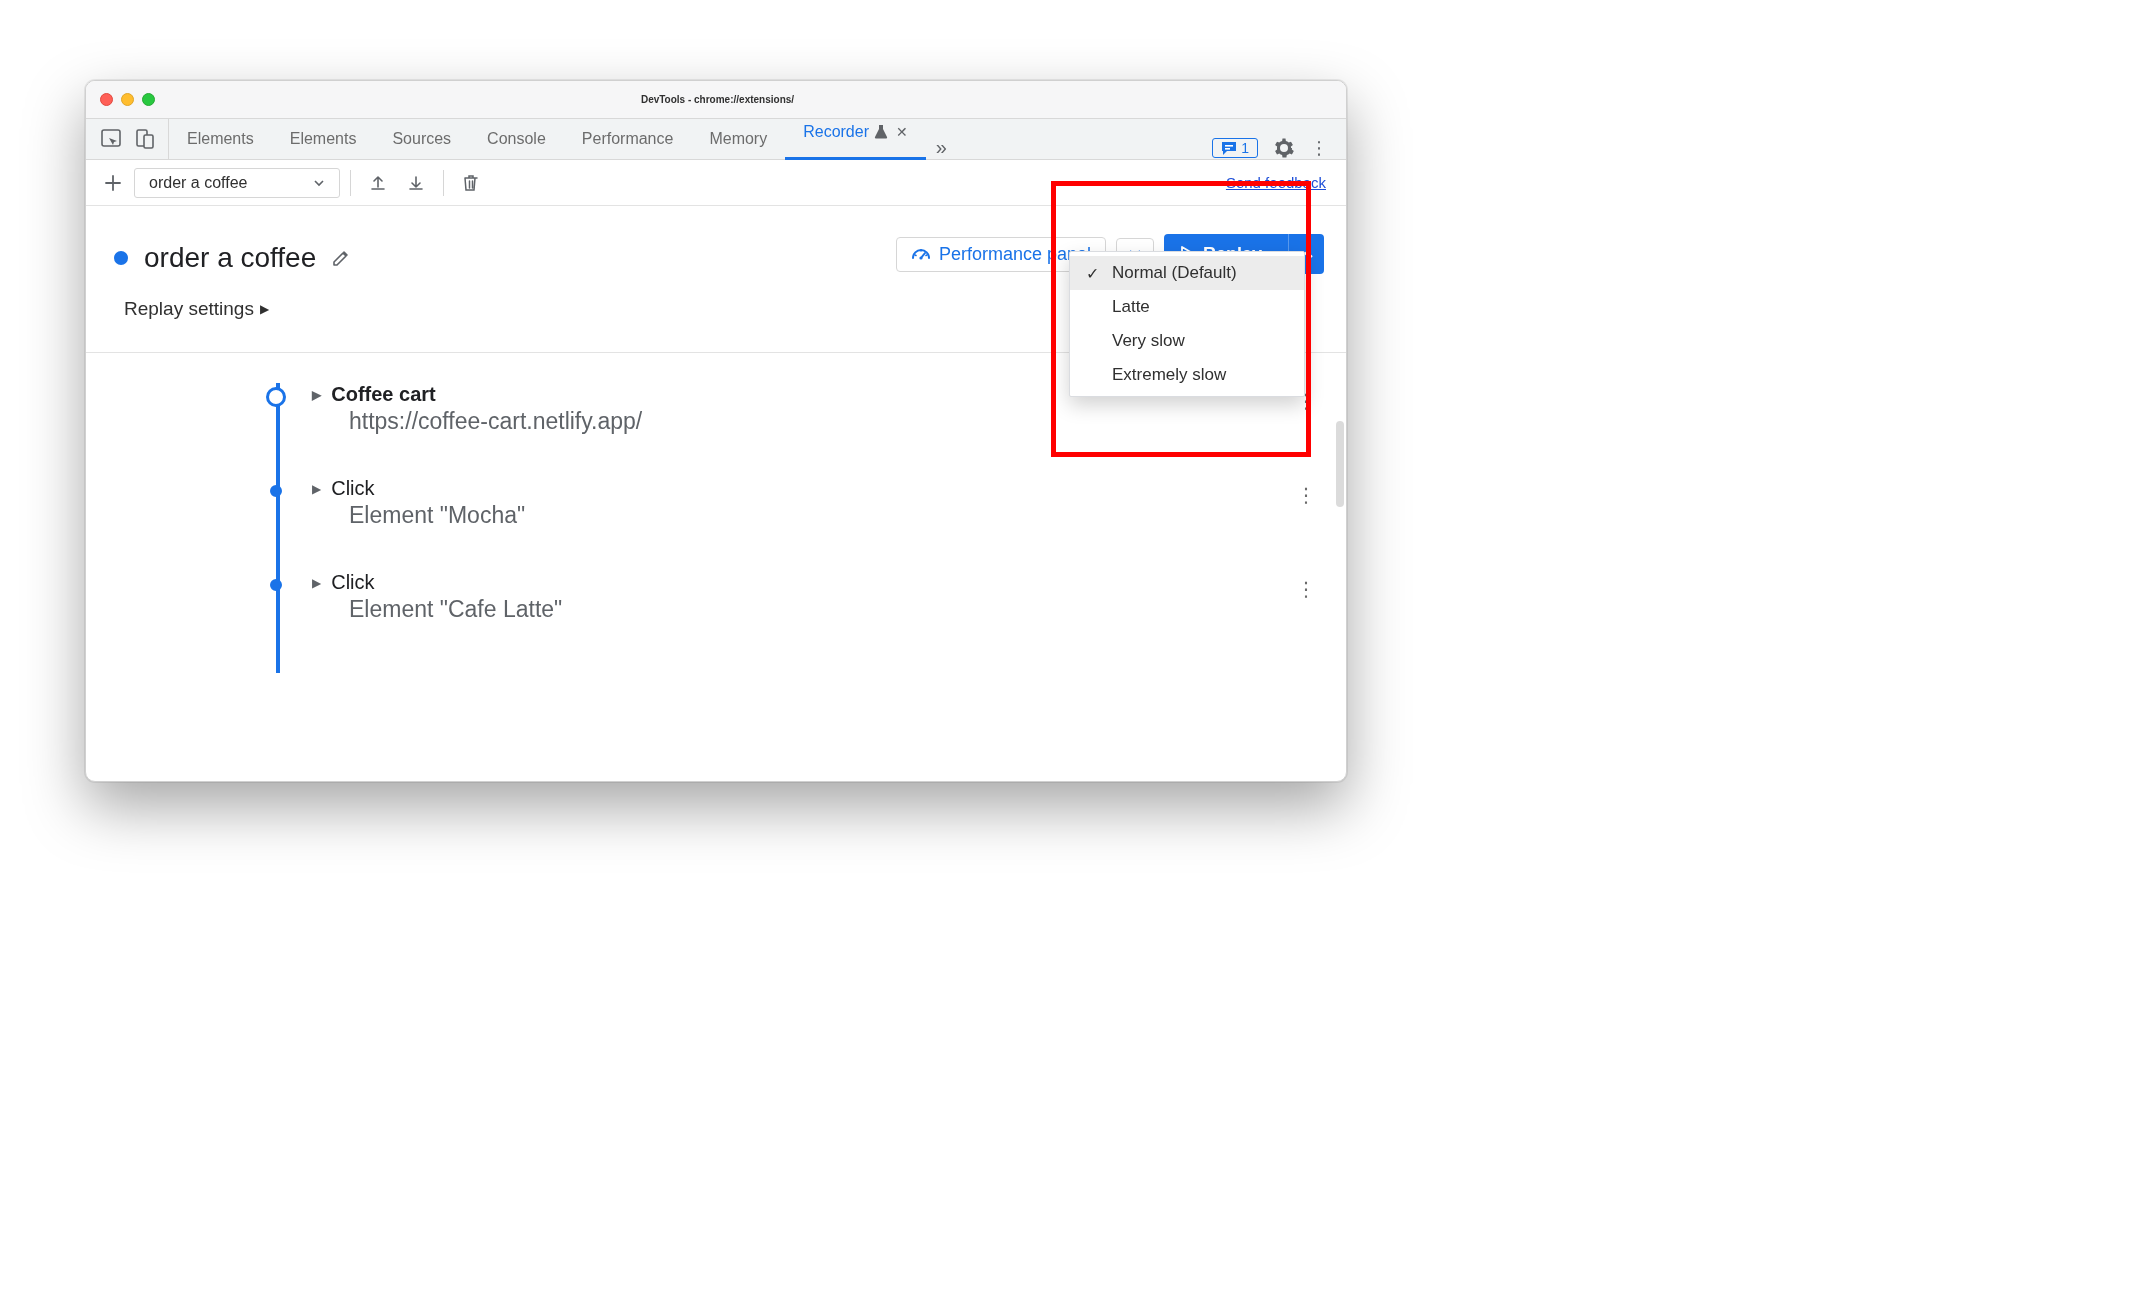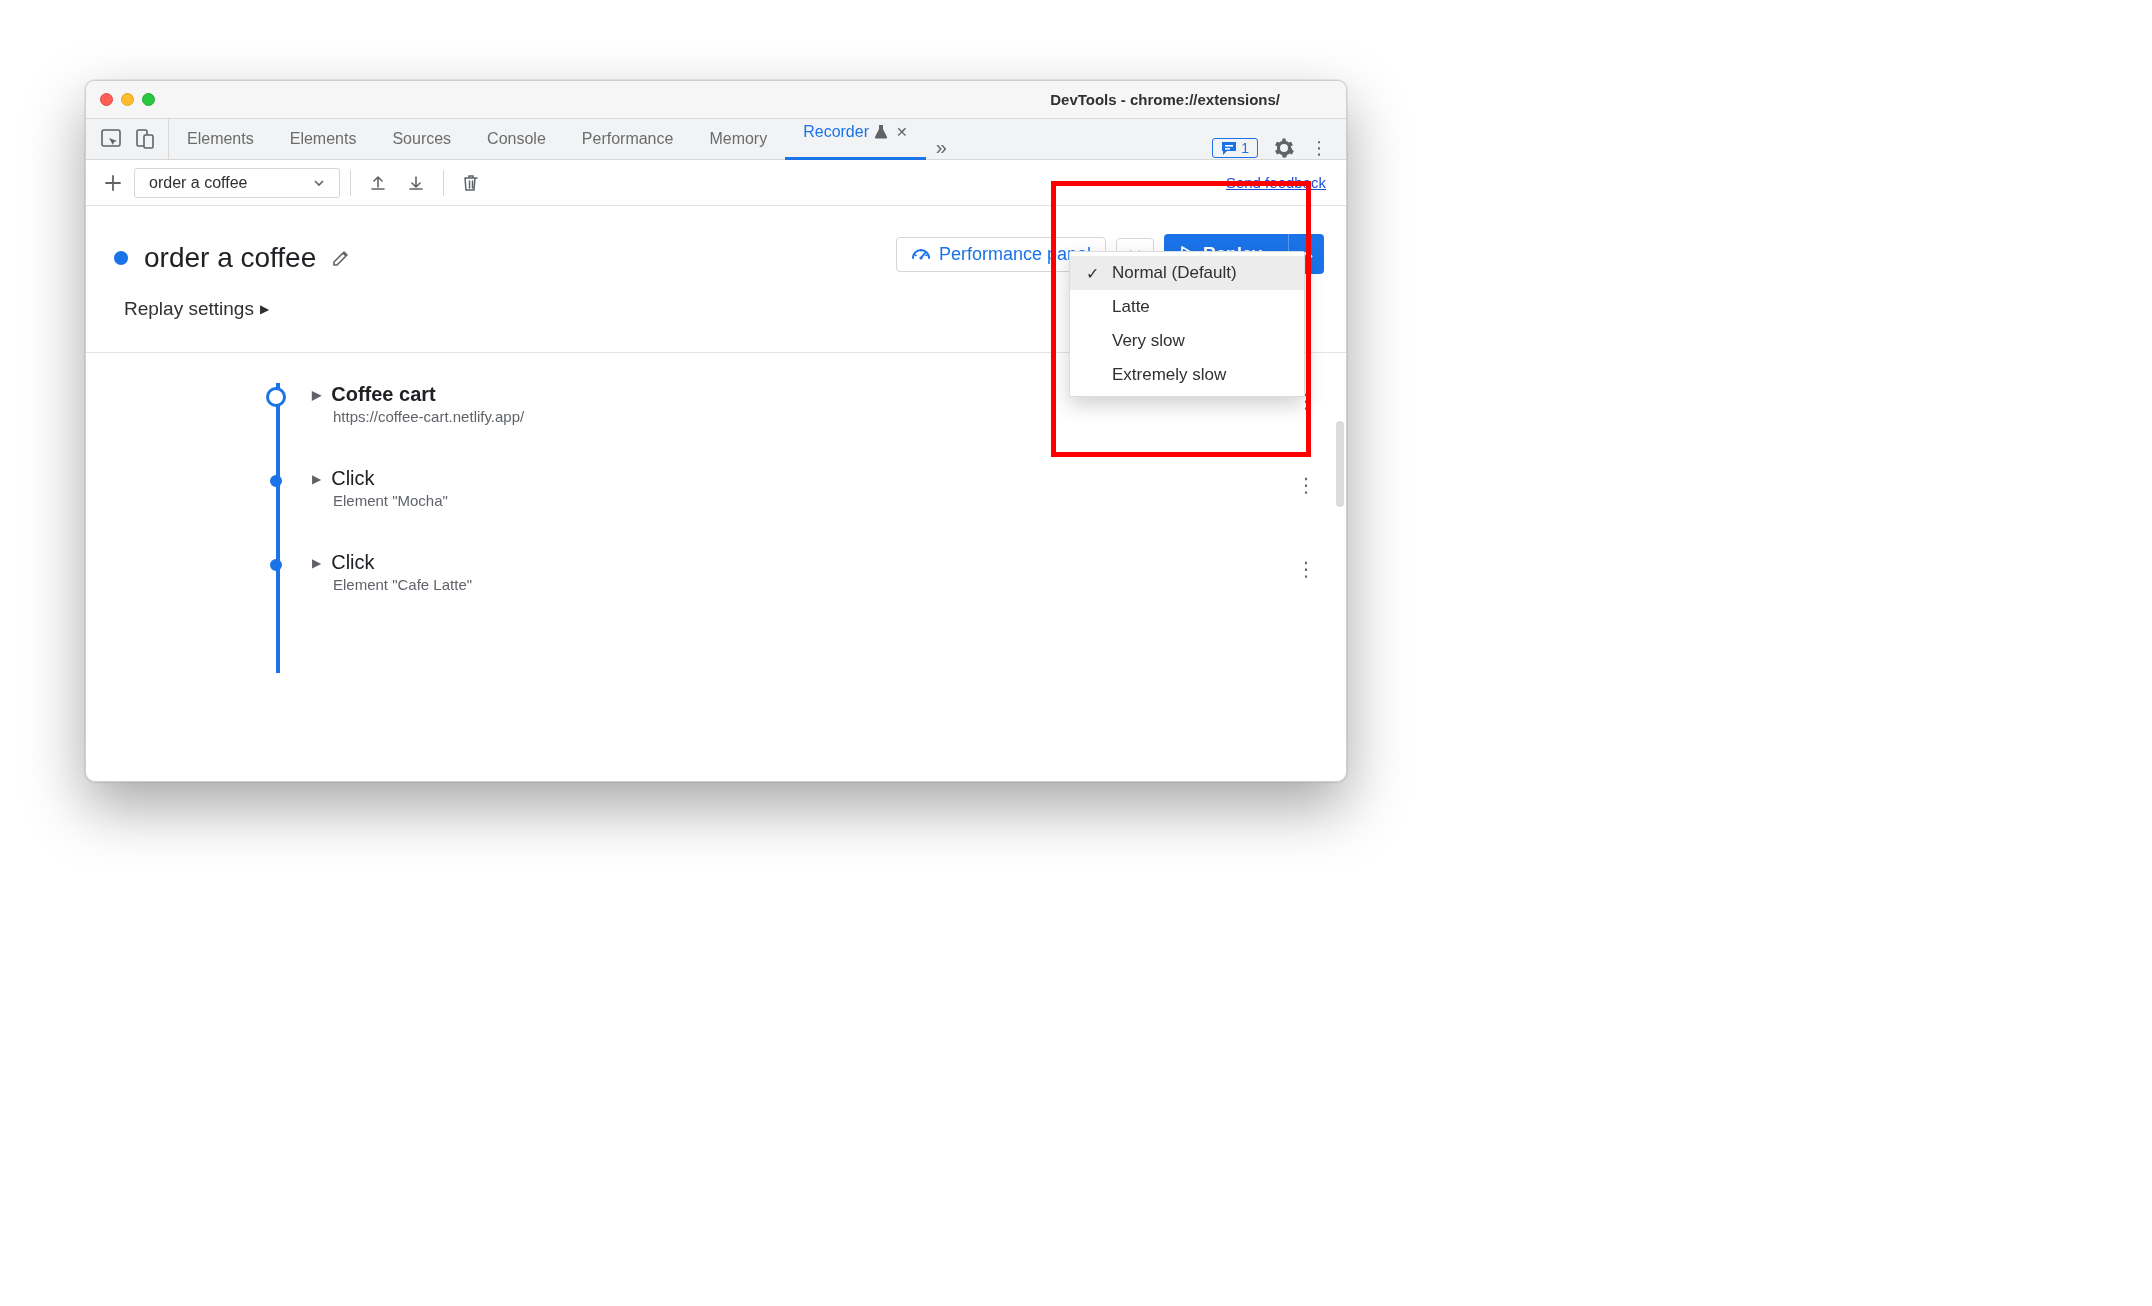--- a/index.html
+++ b/index.html
@@ -30,21 +30,21 @@
     display: flex;
     align-items: center;
     padding: 0 14px;
     border-bottom: 1px solid #d8d8d8;
   }
   .traffic { display:flex; gap:8px; }
   .dot { width:13px; height:13px; border-radius:50%; }
   .dot.red    { background:#ff5f57; border:0.5px solid #e1483e; }
   .dot.yellow { background:#ffbd2e; border:0.5px solid #e0a528; }
   .dot.green  { background:#28c840; border:0.5px solid #26a934; }
-  .title { flex:1; text-align:right; font-size:15px; font-weight:600; color:#303030; }
+  .title { flex:1; text-align:center; font-size:10px; font-weight:600; color:#303030; }
 
   
   .tabsrow {
     height: 41px;
     background: #f1f3f4;
     border-bottom: 1px solid #d8d8d8;
     display: flex;
     align-items: flex-end;
     padding: 0 6px;
     font-size: 16px;
@@ -111,21 +111,21 @@
   .step { position:relative; margin-bottom:42px; }
   .step .marker {
     position:absolute; left:-10px; top:4px; width:20px; height:20px;
     border-radius:50%; background:#fff; border:3px solid #1a73e8;
   }
   .step.filled .marker { width:12px; height:12px; background:#1a73e8; left:-6px; top:8px; }
   .step-body { padding-left: 36px; }
   .step-line1 { display:flex; align-items:center; gap:10px; font-size:20px; color:#202124; }
   .step-line1 .tri { font-size:12px; color:#5f6368; }
   .step-line1.bold { font-weight:700; }
-  .step-line2 { font-size:15px; color:#5f6368; margin-left:21px; margin-top:2px; }
+  .step-line2 { font-size:23px; color:#5f6368; margin-left:37px; margin-top:2px; }
   .step .kebab3 { position:absolute; right:0; top:6px; color:#6b6b6b; font-size:20px; letter-spacing:0; }
 
   
   .highlight {
     position:absolute;
     border: 5px solid #ff0000;
     pointer-events: none;
   }
   .dropdown {
     position:absolute;

